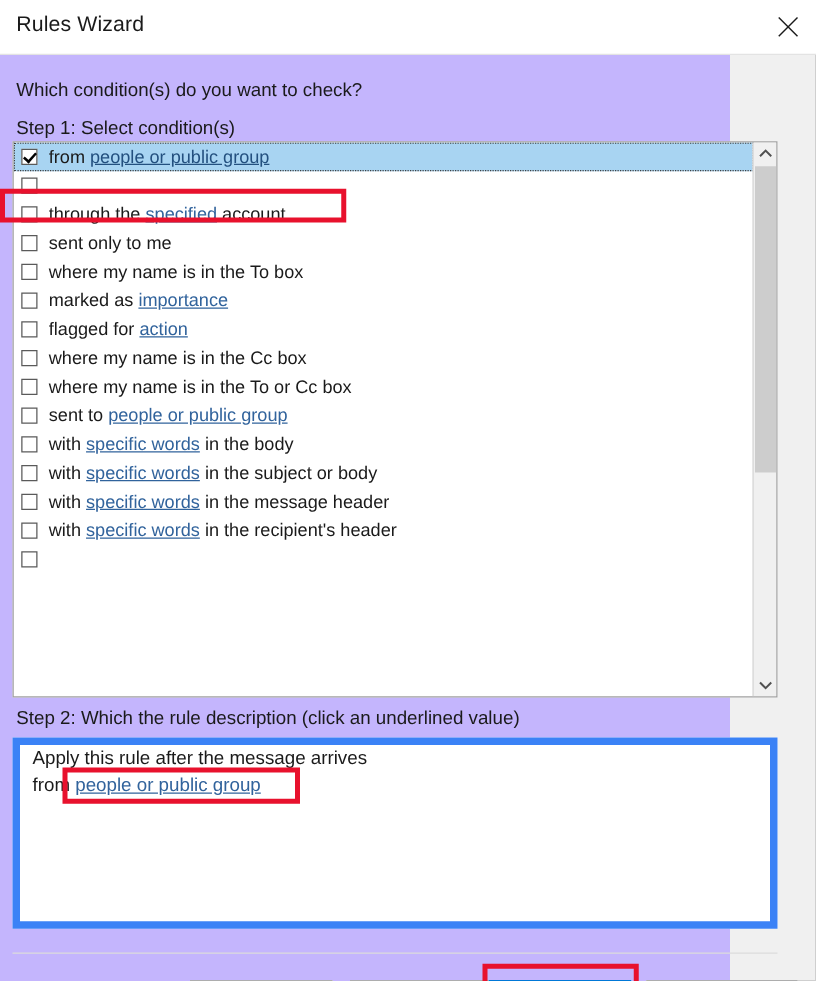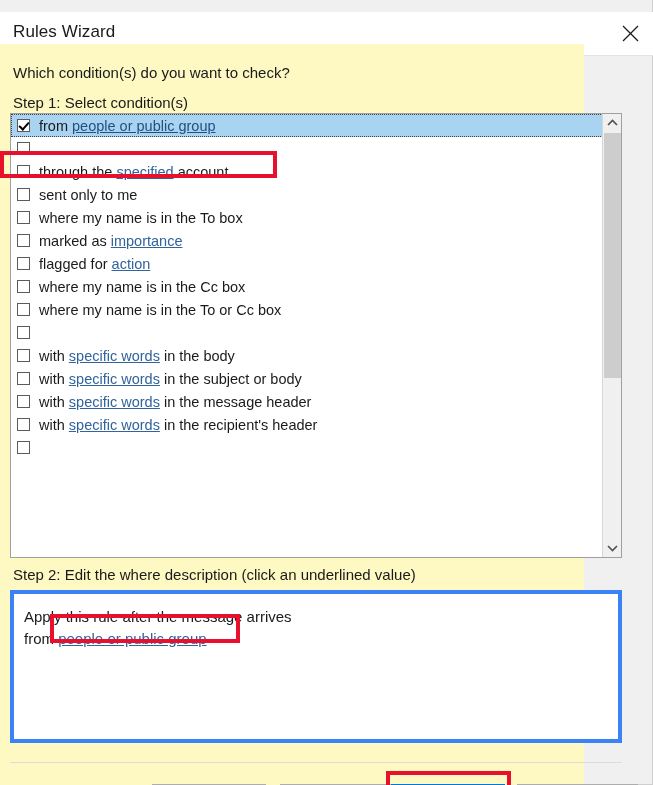--- a/index.html
+++ b/index.html
@@ -17,41 +17,40 @@
     border-right: 1px solid #cfcfcf;
     border-bottom: 1px solid #cfcfcf;
   }
 
   
   #titlebar {
     position: absolute; left: 0; top: 0;
     width: 653px; height: 44px;
     background: #ffffff;
     border-bottom: 1px solid #e3e3e3;
-    margin-top: 12px;
   }
   #title-text {
     position: absolute; left: 13px; top: 10px;
     font-size: 17px; color: #1a1a1a;
     letter-spacing: 0.1px;
     white-space: nowrap;
   }
   #close-btn {
     position: absolute; right: 0; top: 0;
     width: 46px; height: 43px;
     display: flex; align-items: center; justify-content: center;
     cursor: pointer;
   }
   #close-btn svg { display: block; }
 
   
   #body-area {
     position: absolute; left: 0; top: 44px;
     width: 584px; height: 741px;
-    background: #fef9c3;
+    background: #c4b5fd;
   }
   .prompt {
     position: absolute; left: 13px;
     font-size: 15px; color: #1a1a1a;
     white-space: nowrap;
   }
   #prompt-question { top: 20px; }
   #prompt-step1 { top: 50px; }
 
   
@@ -130,22 +129,22 @@
 
   
   #prompt-step2 {
     position: absolute; left: 13px; top: 522px;
     font-size: 15px; color: #1a1a1a; white-space: nowrap;
   }
   #desc-box {
     position: absolute; left: 10px; top: 546px;
     width: 612px; height: 153px;
     background: #ffffff;
-    border: 4px solid #3b82f6;
-    padding: 12px 10px;
+    border: 6px solid #3b82f6;
+    padding: 0 10px;
     font-size: 15px; color: #1a1a1a;
     line-height: 22px;
   }
   #desc-box .lnk { color: #31639c; text-decoration: underline; cursor: pointer; }
 
   
   #separator {
     position: absolute; left: 10px; top: 718px;
     width: 612px; height: 1px;
     background: #dcdcdc;
@@ -229,20 +228,21 @@
           <div class="list-row">
             <span class="cbox"></span>
             <span class="row-text"><span>where my name is in the Cc box</span></span>
           </div>
           <div class="list-row">
             <span class="cbox"></span>
             <span class="row-text"><span>where my name is in the To or Cc box</span></span>
           </div>
           <div class="list-row">
             <span class="cbox"></span>
+            <span class="row-text"><span>sent to </span><span class="lnk">people or public group</span></span>
           </div>
           <div class="list-row">
             <span class="cbox"></span>
             <span class="row-text"><span>with </span><span class="lnk">specific words</span><span> in the body</span></span>
           </div>
           <div class="list-row">
             <span class="cbox"></span>
             <span class="row-text"><span>with </span><span class="lnk">specific words</span><span> in the subject or body</span></span>
           </div>
           <div class="list-row">
@@ -266,21 +266,21 @@
         </div>
         <div id="sb-thumb"></div>
         <div class="sb-arrow" id="sb-down">
           <svg width="11" height="8" viewBox="0 0 11 8">
             <polyline points="1,2 5.5,6.5 10,2" fill="none" stroke="#505050" stroke-width="1.6"></polyline>
           </svg>
         </div>
       </div>
     </div>
 
-    <div id="prompt-step2">Step 2: Edit the where description (click an underlined value)</div>
+    <div id="prompt-step2">Step 2: Which the rule description (click an underlined value)</div>
 
     <div id="desc-box">
       <div>Apply this rule after the message arrives</div>
       <div>
         <span>from </span><span class="lnk">people or public group</span>
       </div>
     </div>
 
     <div id="separator"></div>
 

